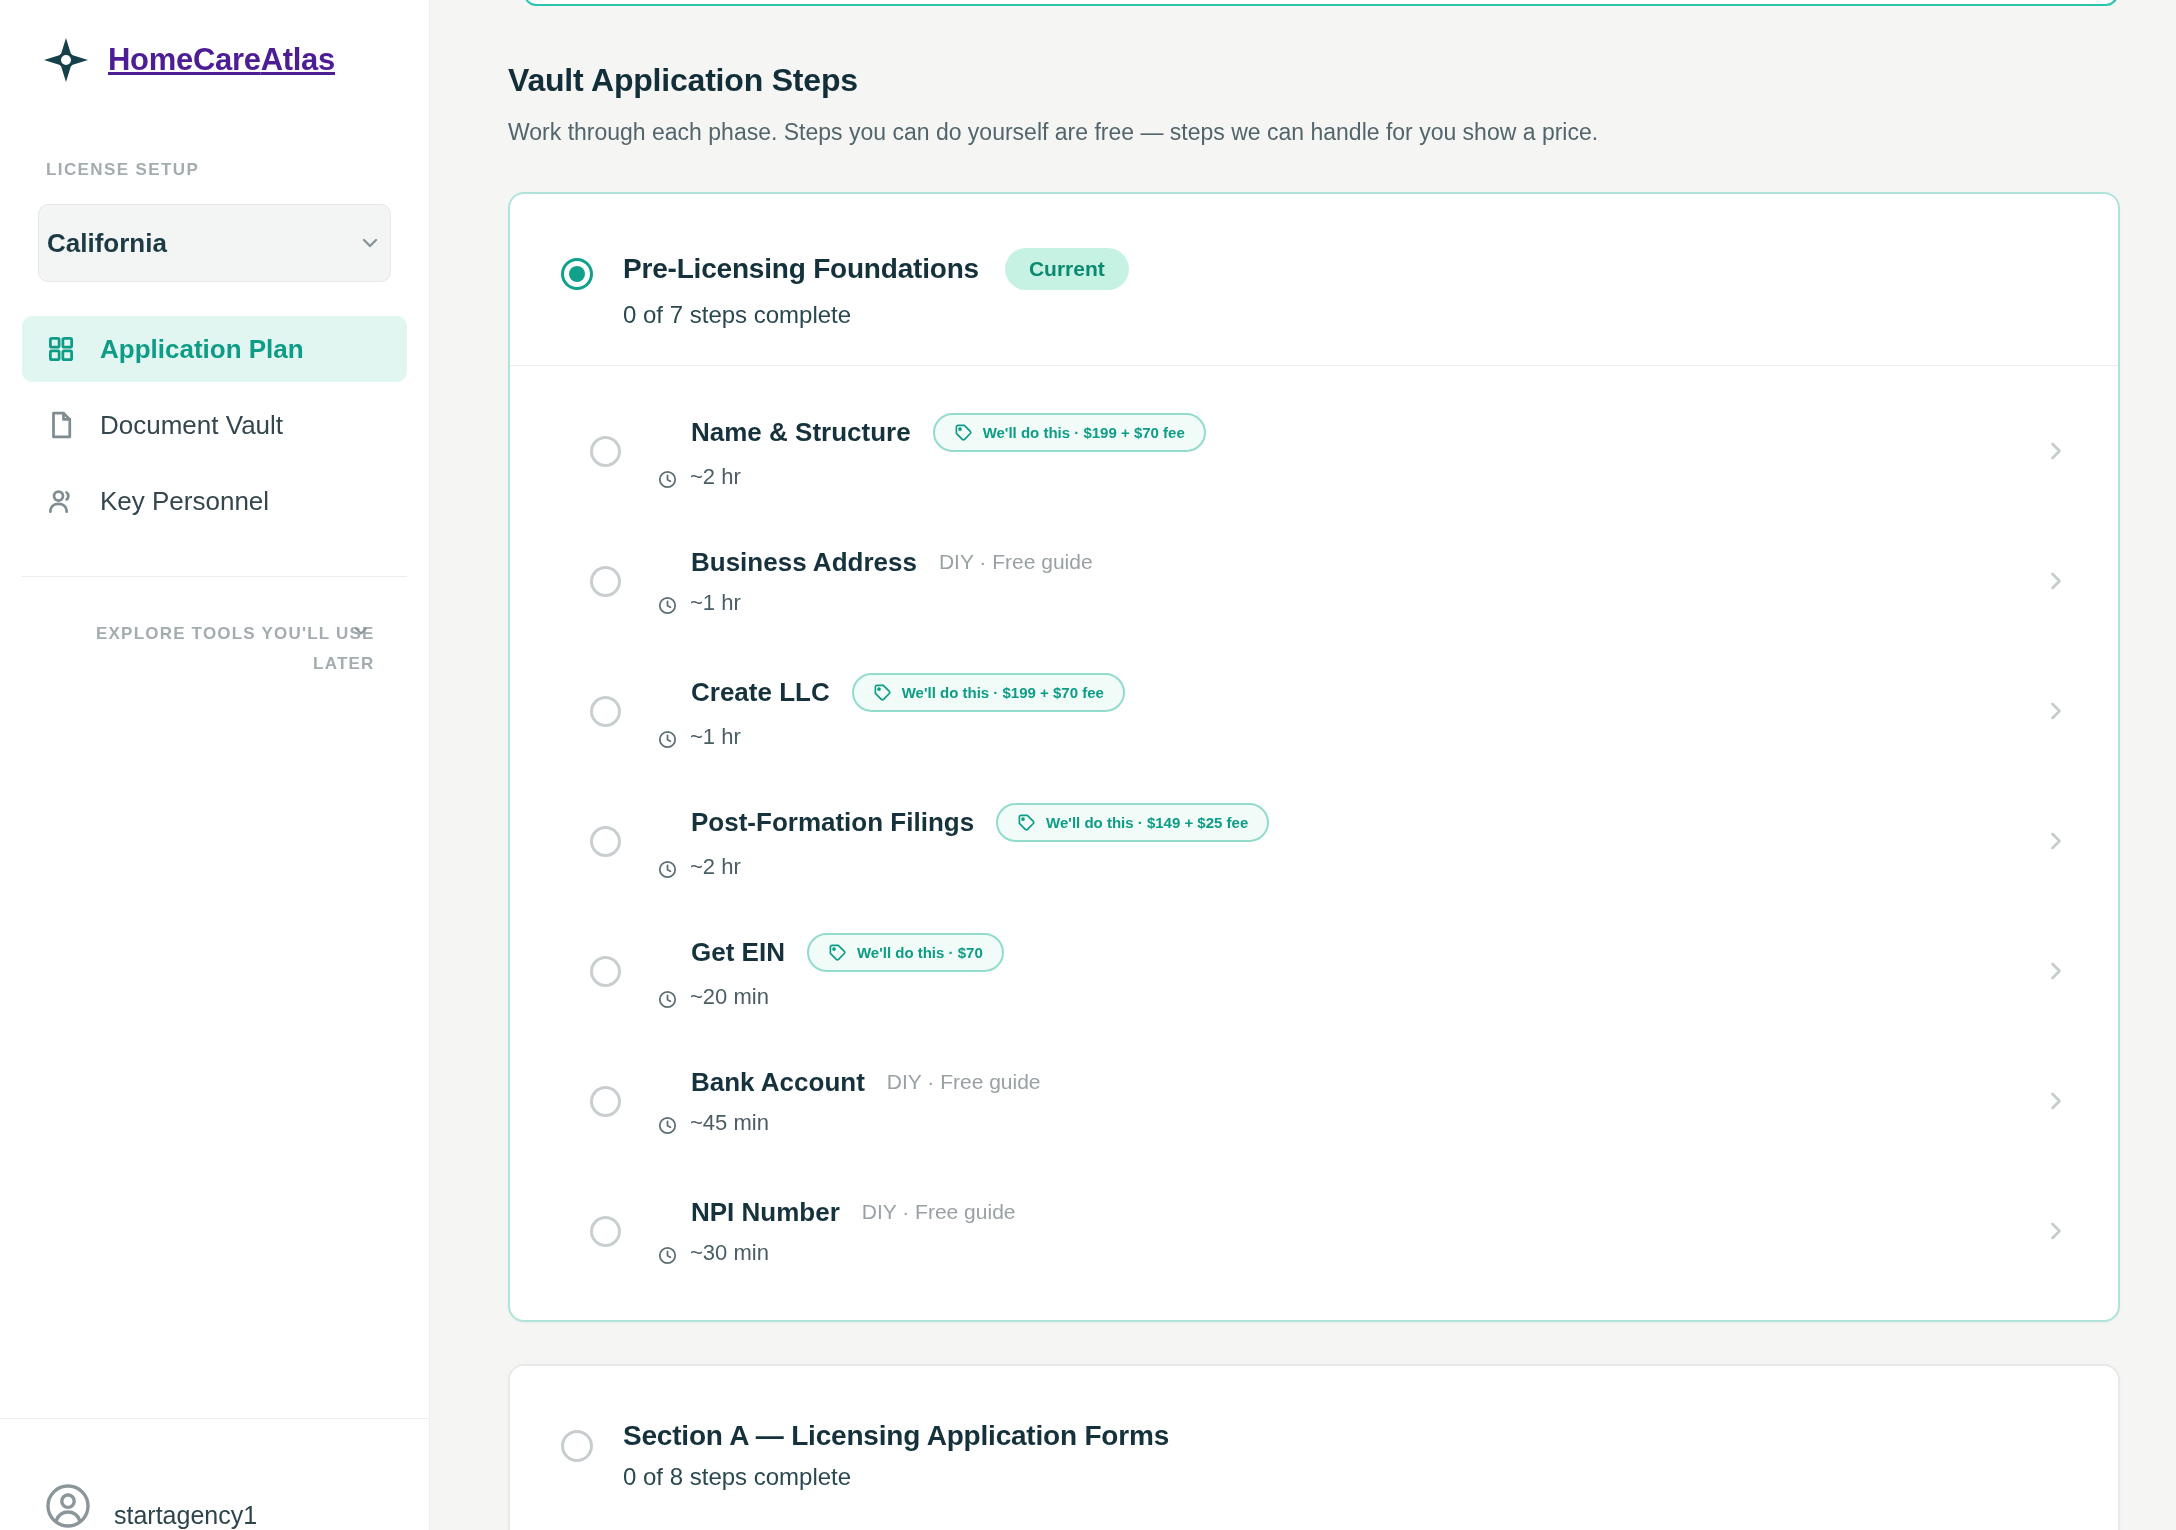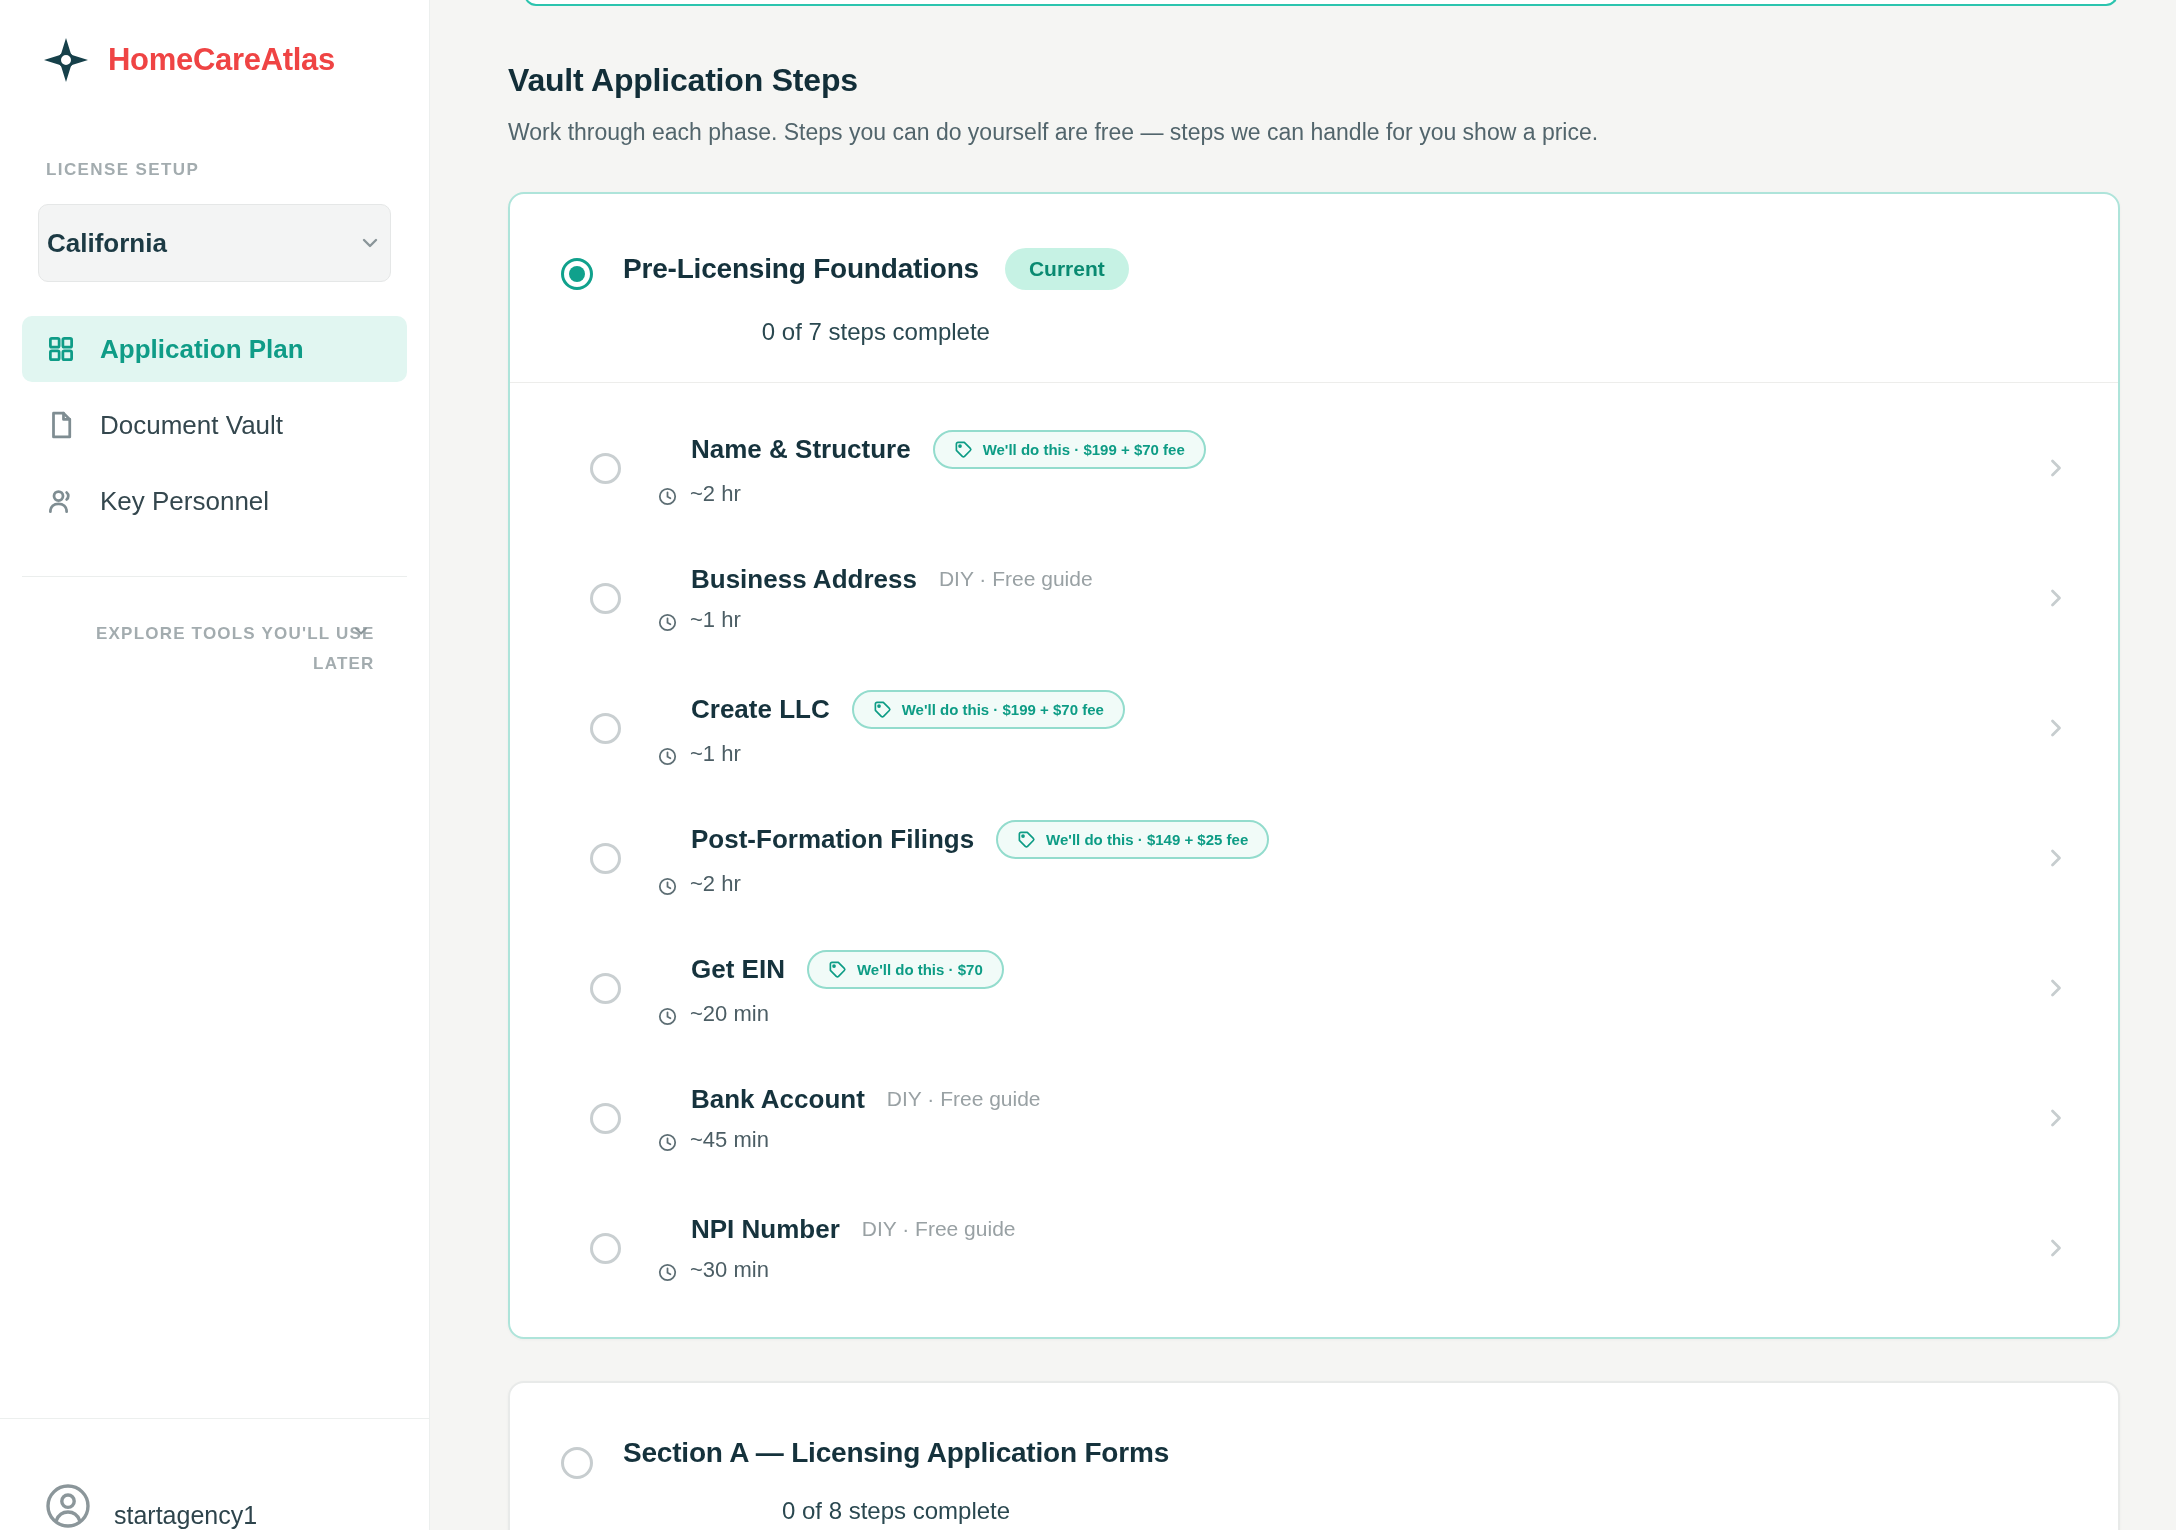--- a/index.html
+++ b/index.html
@@ -13,21 +13,21 @@
   .screen { position: relative; width: 2176px; height: 1530px; overflow: hidden; }
 
   
   .sidebar {
     position: absolute; left:0; top:0; bottom:0; width: 430px;
     background:#ffffff; border-right:1px solid #ecefee;
     display:flex; flex-direction:column; z-index: 5;
   }
   .logo-row { display:flex; align-items:center; gap:18px; padding:36px 0 0 42px; }
   .logo-icon svg { width:48px; height:48px; display:block; }
-  .brand { font-size:31px; color:#ef4444; letter-spacing:-0.3px; white-space:nowrap; }
+  .brand { font-size:31px; color:#4c1d95; letter-spacing:-0.3px; white-space:nowrap;text-decoration:underline; }
   .brand .p1 { font-weight:700; }
   .brand .p2 { font-weight:800; }
 
   .section-label {
     margin:76px 0 0 46px; font-size:17px; font-weight:700;
     color:#a3acaf; letter-spacing:1.4px;
   }
   .state-select {
     margin:24px 38px 0 38px; height:78px;
     background:#f3f4f4; border:1px solid #e5e7e7; border-radius:10px;
@@ -82,21 +82,21 @@
   .card.current { margin-top:46px; border:2px solid #aee4da; }
   .card.upcoming { margin-top:42px; border:2px solid #e8eae9; min-height:340px; }
 
   .phase-head { display:flex; align-items:flex-start; gap:30px; padding:54px 56px 36px 51px; }
   .radio { width:32px; height:32px; border-radius:50%; flex:none; position:relative; margin-top:10px; cursor:pointer; }
   .radio.on { border:3px solid #10a18c; }
   .radio.on::after { content:""; position:absolute; left:50%; top:50%; width:16px; height:16px;
       margin:-8px 0 0 -8px; border-radius:50%; background:#10a18c; }
   .radio.off { border:3px solid #c7cdcf; }
 
-  .phase-head-text { display:flex; flex-direction:column; gap:28px;align-items:center; }
+  .phase-head-text { display:flex; flex-direction:column; gap:11px; }
   .phase-title-row { display:flex; align-items:center; gap:26px; }
   .phase-title { font-size:28px; font-weight:700; color:#15323c; letter-spacing:-0.2px; }
   .badge-current { background:#c6f2e4; color:#0a8a71; font-size:21px; font-weight:600;
       padding:9px 24px; border-radius:999px; }
   .phase-progress { font-size:24px; color:#2a4850; }
 
   .card-divider { border-top:1px solid #ededeb; }
 
   .steps { padding:20px 0 24px 0; }
   .step-row { display:flex; align-items:center; height:130px; padding:0 48px 0 80px; gap:0; cursor:pointer; }

